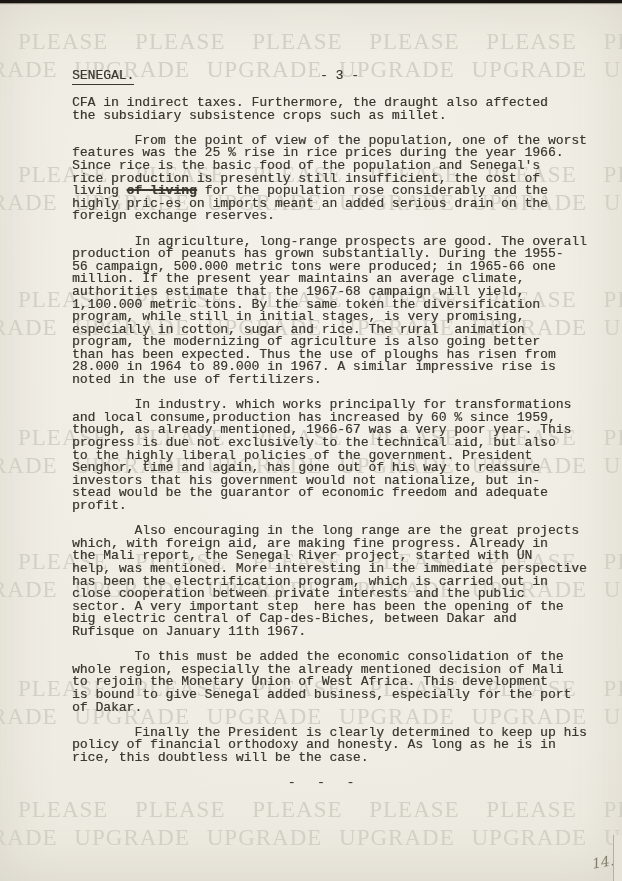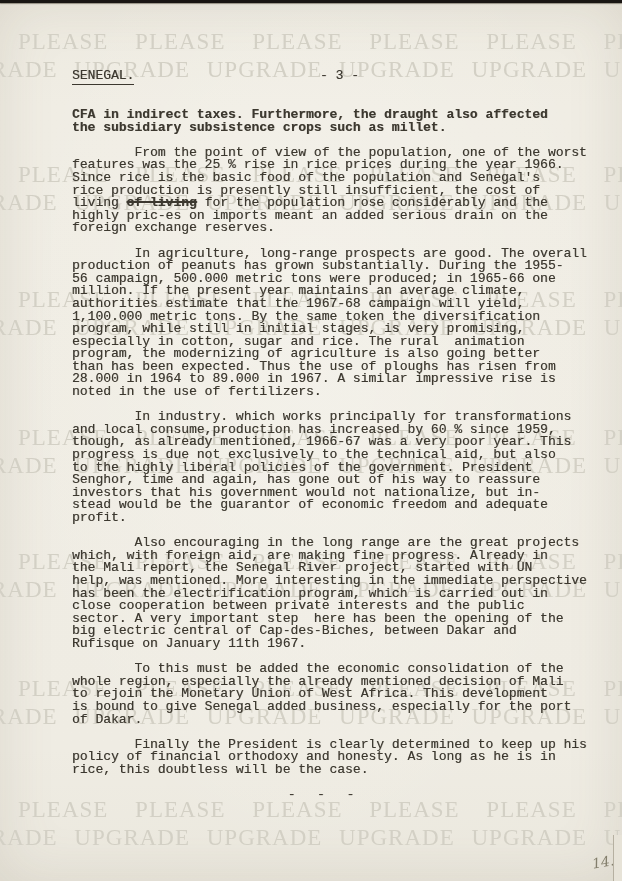--- a/index.html
+++ b/index.html
@@ -34,21 +34,21 @@
     font-size:13px;line-height:12.6px;color:#3c382f;
     text-shadow:0.4px 0 0 rgba(60,56,47,0.5);
   }
   .header-row{position:relative;height:13px;}
   .doc-title{
     display:inline-block;white-space:pre;
     border-bottom:1px solid #3c382f;padding-bottom:1px;
   }
   .page-number{position:absolute;left:248px;top:0;white-space:pre;}
   .para{white-space:pre;margin:12.6px 0 0 0;}
-  .para.first{margin-top:26px;font-weight:bold;}
+  .para.first{margin-top:14px;}
   .struck{
     font-weight:700;
     text-decoration:line-through;
     text-decoration-thickness:1.5px;
   }
   .end-mark{white-space:pre;margin-top:12.6px;text-align:center;letter-spacing:2px;}
   
   .handwritten{
     position:absolute;left:592px;top:854px;z-index:3;
     font-family:"DejaVu Serif",serif;font-style:italic;

